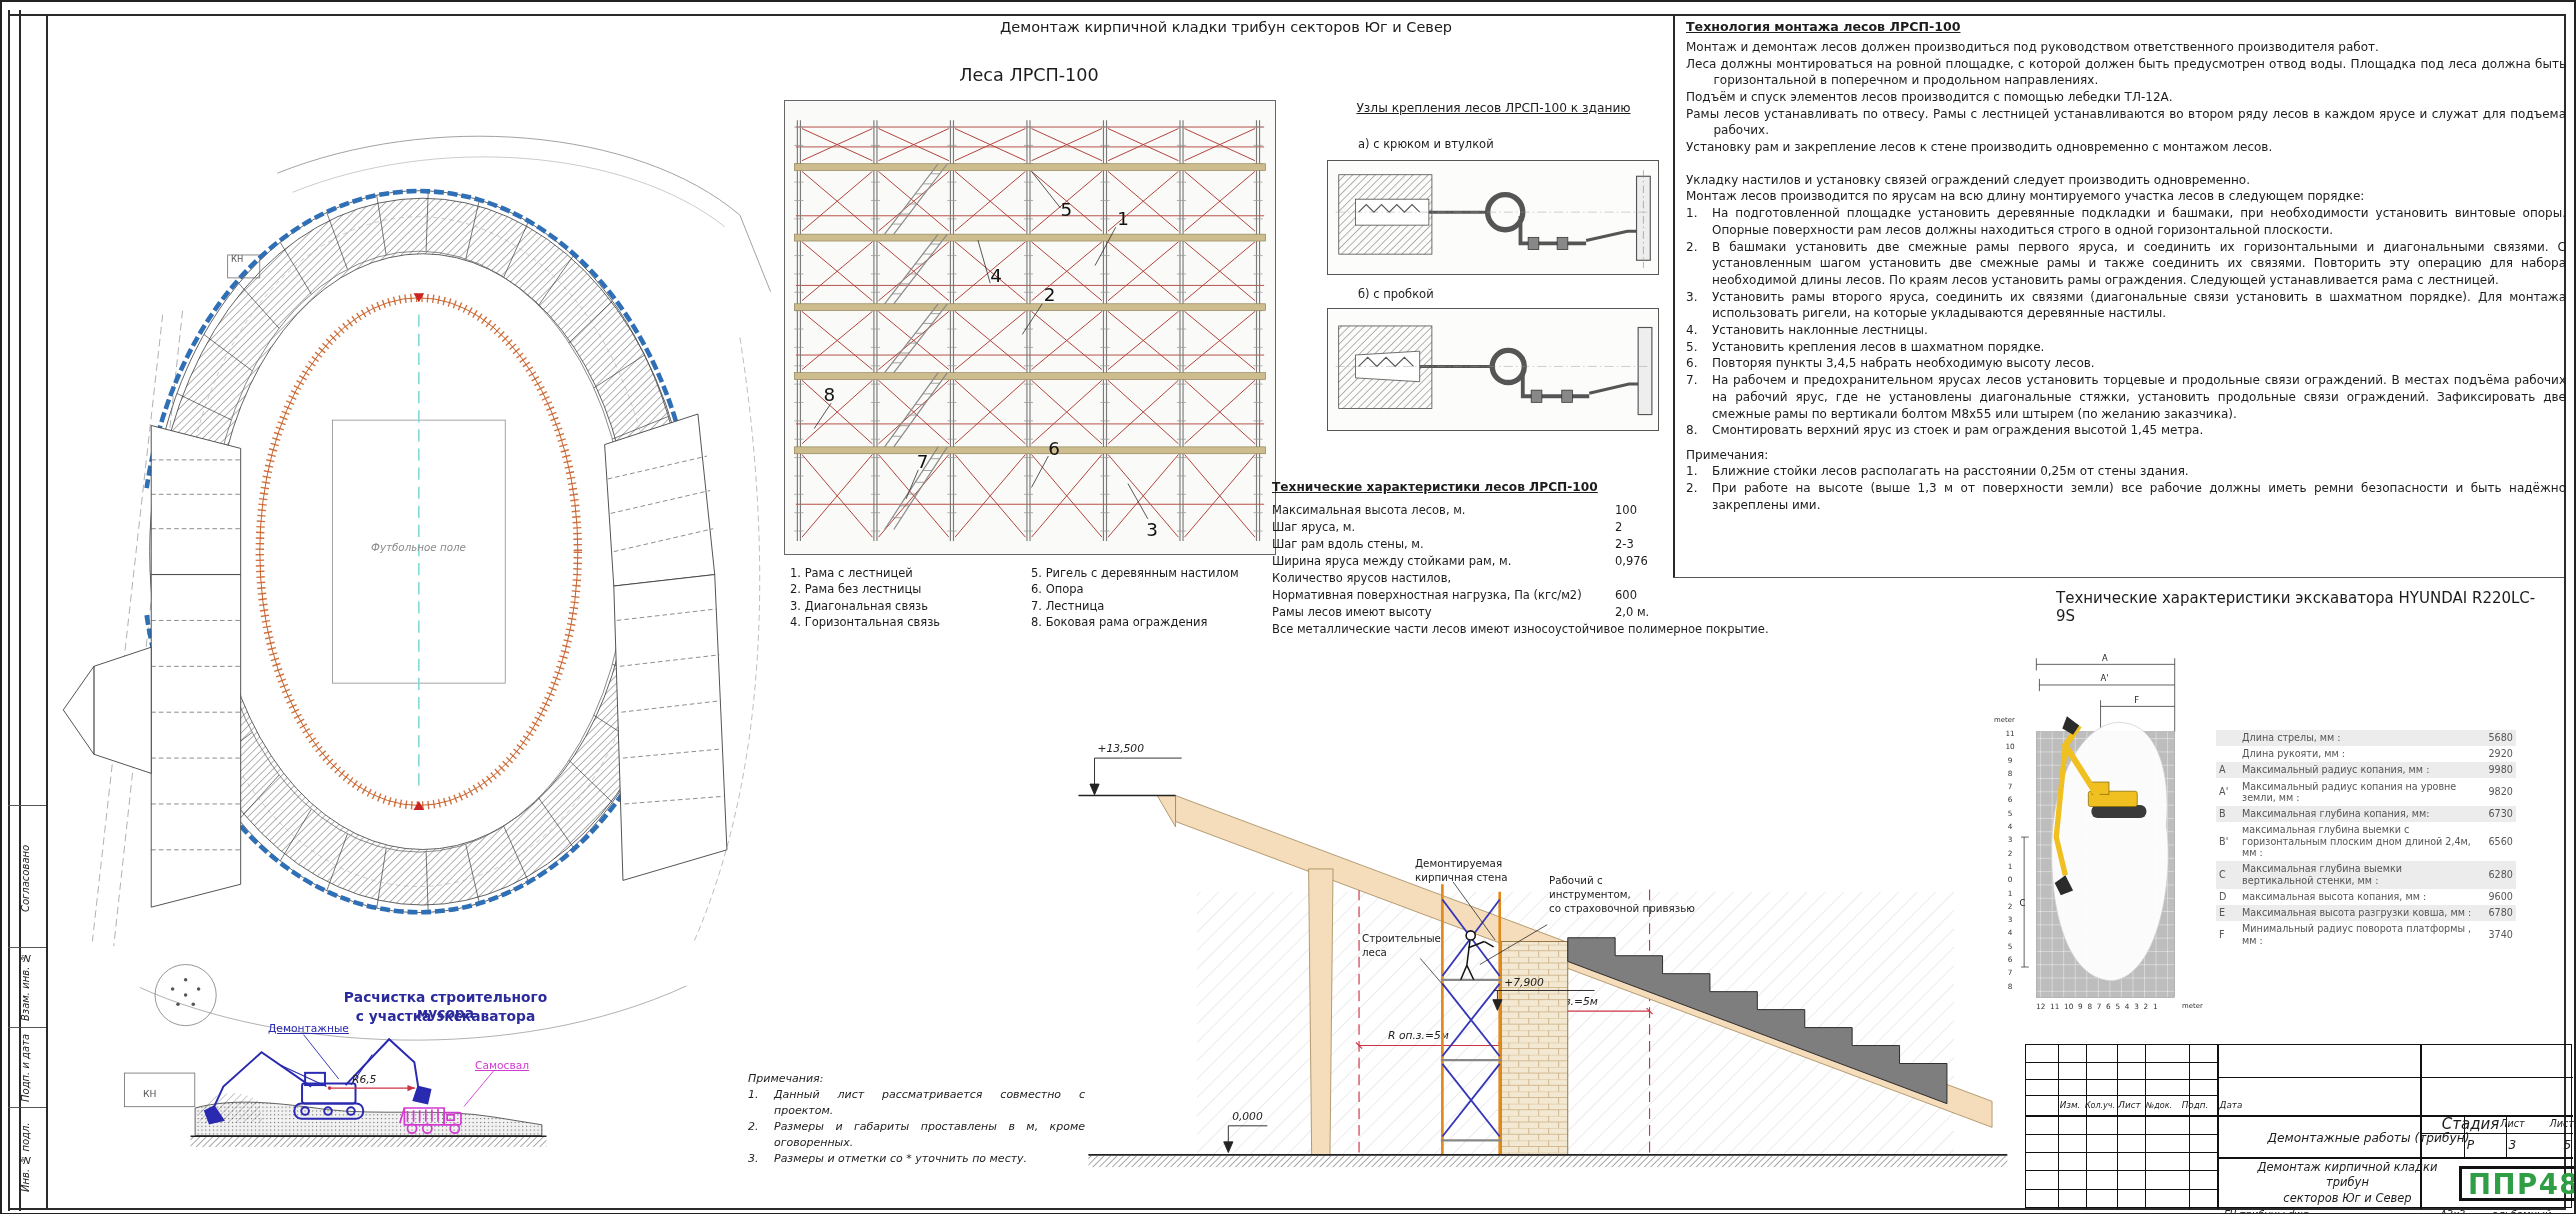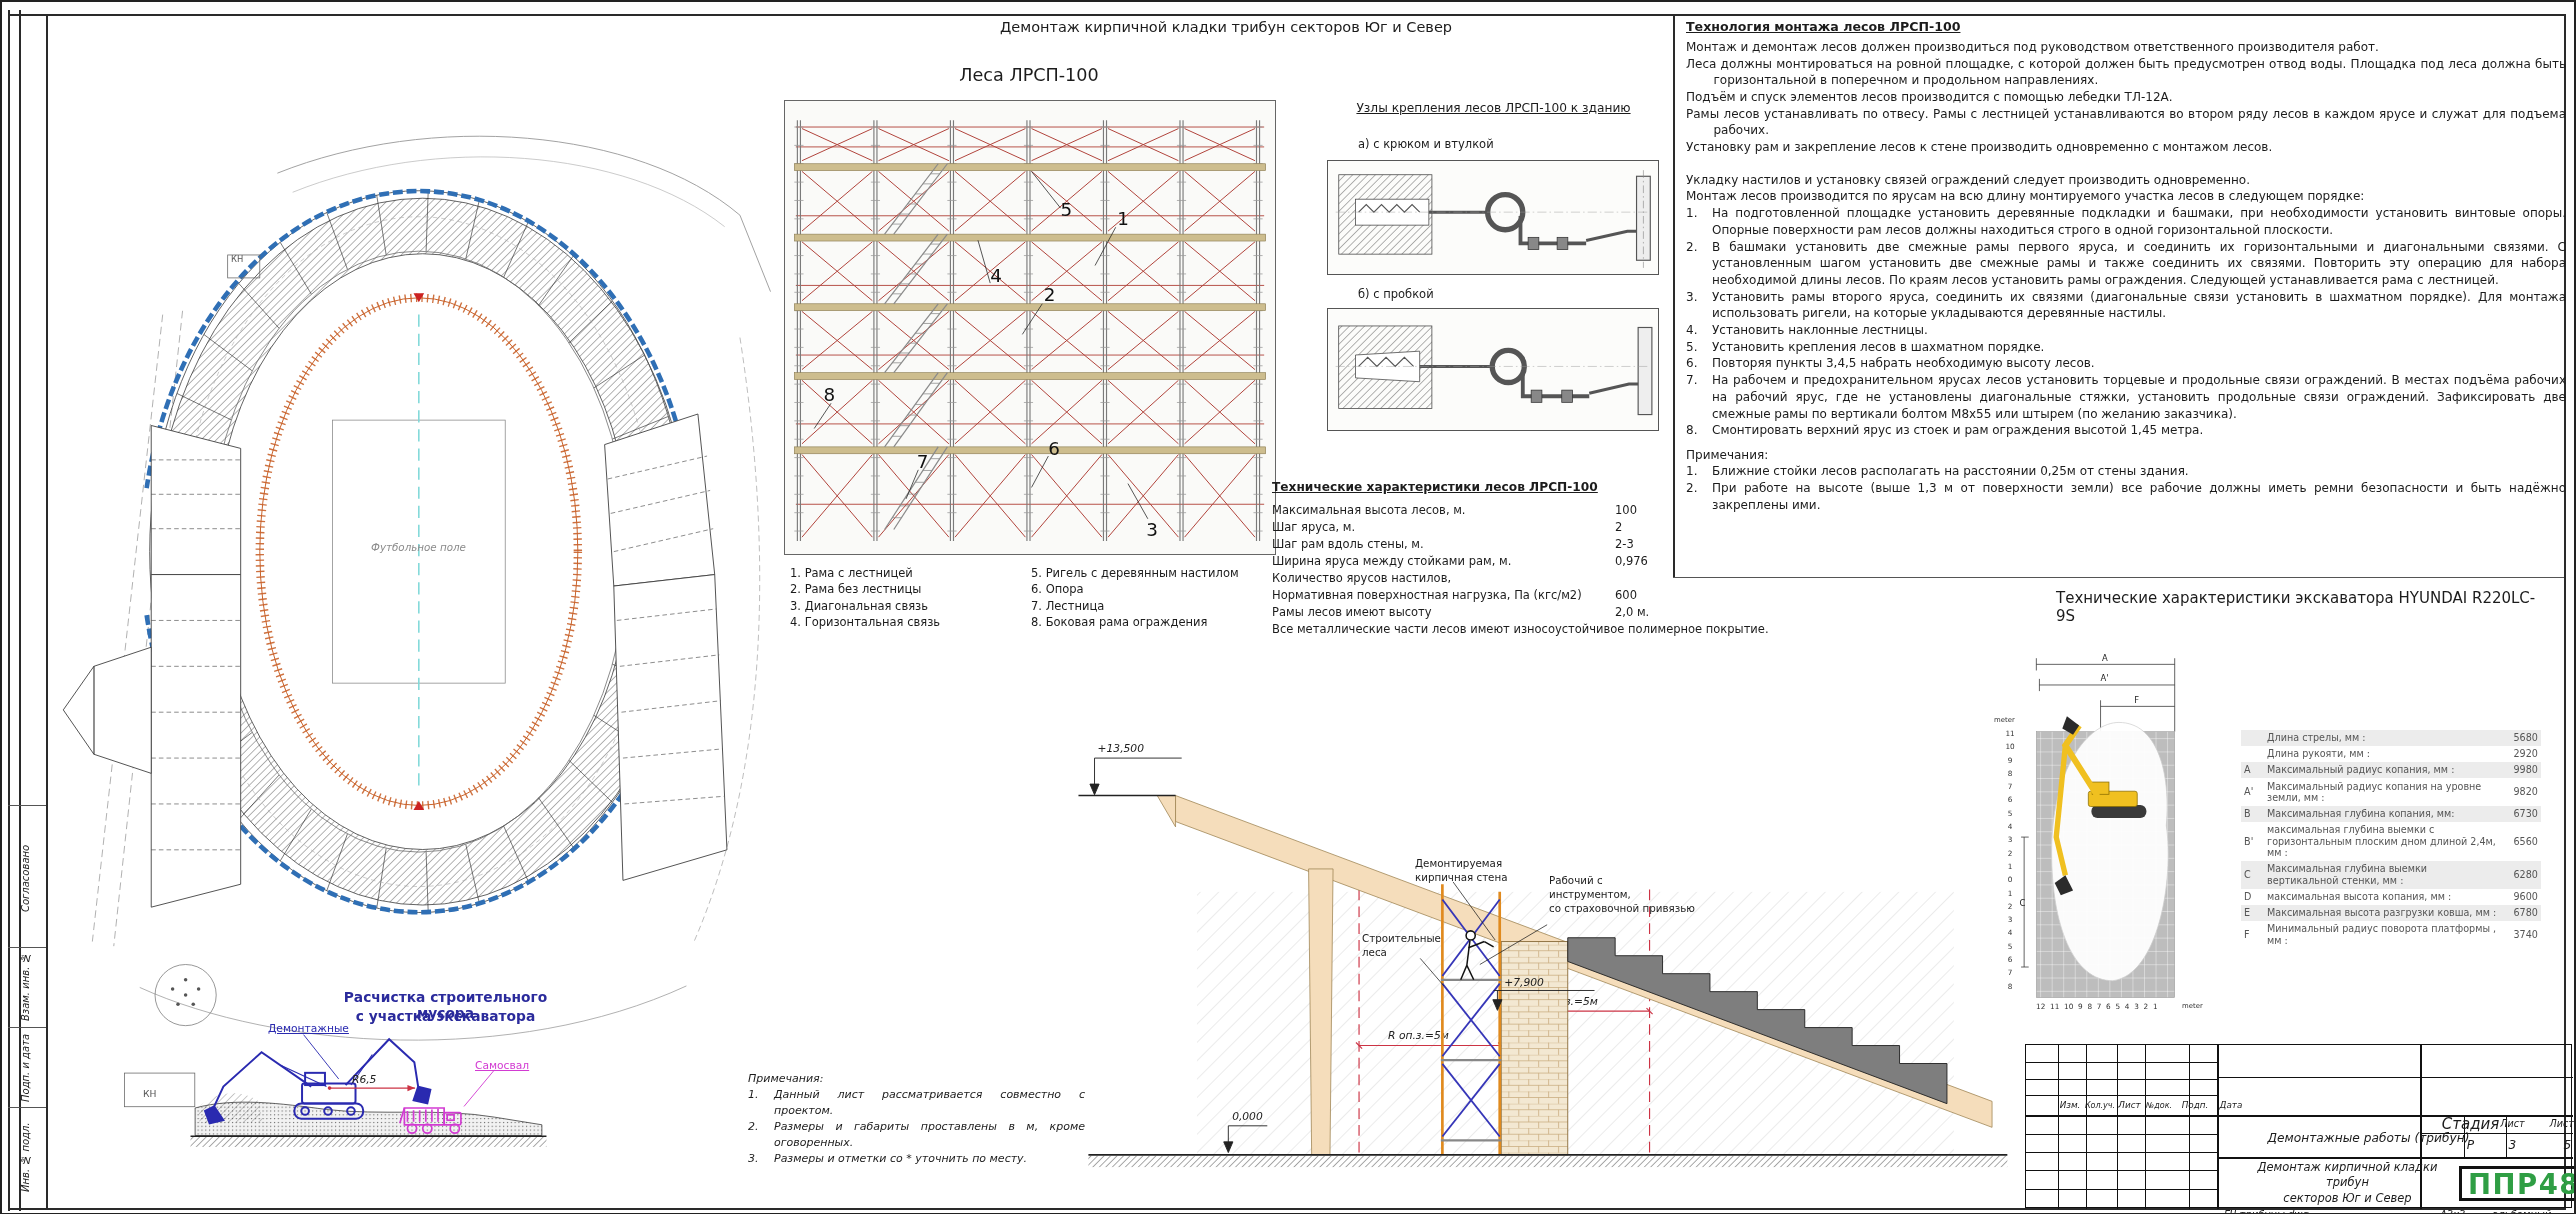--- a/index.html
+++ b/index.html
@@ -23,21 +23,21 @@
   .step .t{flex:1;text-align:justify;}
   .gap{height:16px;}
   
   .legend{font-size:11.5px;line-height:16.4px;}
   .spec{left:1270px;top:477px;width:514px;font-size:11.5px;line-height:17px;}
   .spec .s-title{font-size:12.2px;font-weight:bold;text-decoration:underline;margin-bottom:6px;}
   .spec .row{display:flex;}
   .spec .lab{flex:0 0 343px;}
   .spec .val{flex:1;}
   
-  .exc-table{left:2214px;top:728px;width:300px;font-size:9.6px;line-height:11.5px;color:#555;margin-left:25px;}
+  .exc-table{left:2214px;top:728px;width:300px;font-size:9.6px;line-height:11.5px;color:#555;}
   .exc-table .r{display:flex;align-items:center;padding:2.3px 3.1px;}
   .exc-table .r.g{background:#ececec;}
   .exc-table .k{flex:0 0 23px;}
   .exc-table .l{flex:1;}
   .exc-table .v{flex:0 0 40px;text-align:right;}
   
   .bnotes{left:746px;top:1069px;width:337px;font-size:11px;line-height:16px;font-style:italic;}
   
   .tb{left:2023px;top:1042px;width:547px;height:164px;border:1.5px solid #111;box-sizing:border-box;}
   .tb .txt{position:absolute;box-sizing:border-box;display:flex;align-items:center;justify-content:center;text-align:center;margin-left:28px;}

